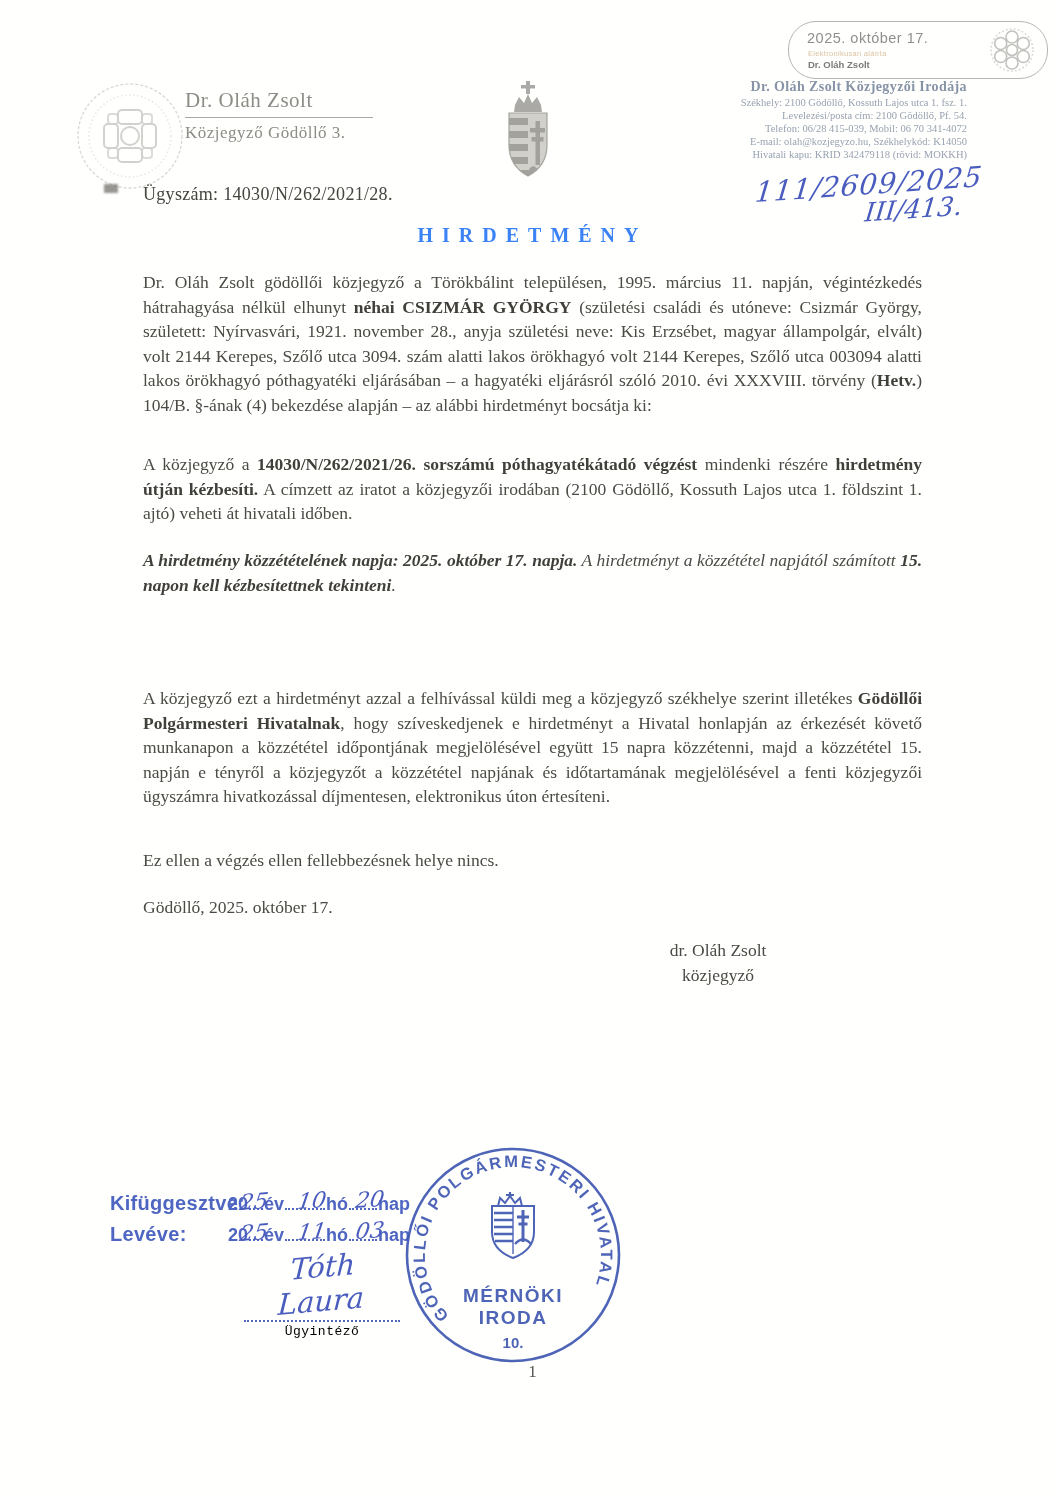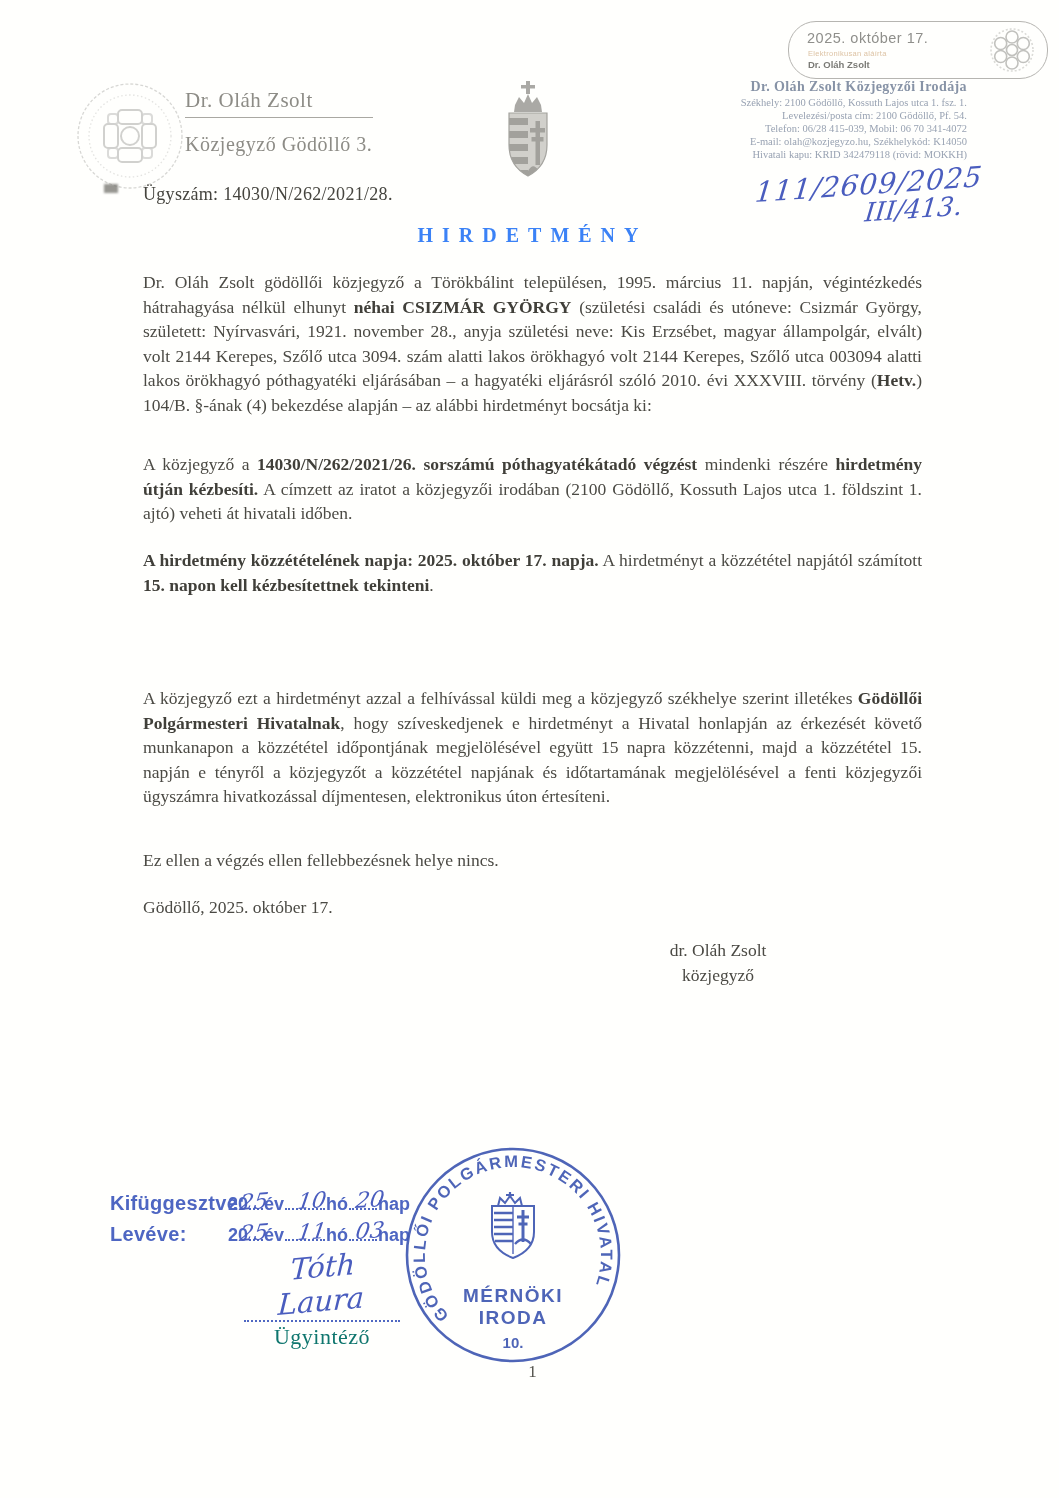--- a/index.html
+++ b/index.html
@@ -7,21 +7,21 @@
         font-family:"Liberation Serif",serif;}
   .abs{position:absolute;}
 
   
   .seal-left{left:74px;top:80px;filter:blur(.4px);opacity:.9;}
   .seal-mark{left:104px;top:184px;width:14px;height:9px;background:#75746e;filter:blur(1px);opacity:.75;}
 
   
   .hdr-left{left:185px;top:88px;color:#8d8c86;}
   .hl-name{font-size:21px;letter-spacing:.5px;padding-bottom:4px;border-bottom:1.5px solid #a9a8a2;width:188px;}
-  .hl-role{font-size:20px;margin-top:15px;letter-spacing:.5px;}
+  .hl-role{font-size:17px;margin-top:5px;letter-spacing:.5px;}
 
   
   .coa{left:497px;top:79px;filter:blur(.45px);opacity:.85;}
 
   
   .hdr-right{right:92px;top:80px;text-align:right;color:#98a2b2;font-size:10.5px;line-height:13px;}
   .hr-title{font-size:14px;font-weight:bold;color:#8793a6;letter-spacing:.4px;margin-bottom:3px;}
 
   
   .estamp{left:788px;top:21px;width:258px;height:56px;border:1.5px solid #b6b5b1;border-radius:28px;
@@ -39,39 +39,39 @@
   .hand-case{left:756px;top:168px;transform:rotate(-4deg);}
   .hc1{font-size:28px;letter-spacing:1px;transform:skewX(-10deg);}
   .hc2{font-size:26px;margin-left:108px;margin-top:-4px;transform:skewX(-10deg);}
 
   
   .ugyszam{left:143px;top:184px;font-size:18px;font-weight:normal;color:#45443e;letter-spacing:.3px;}
   .title{left:143px;top:224px;width:779px;text-align:center;font-size:20px;font-weight:bold;
          letter-spacing:9px;color:#3b82f6;}
   .bp{left:143px;width:779px;margin:0;text-align:justify;font-size:17.5px;line-height:24.5px;color:#4b4a44;}
   .bp .b{font-weight:bold;color:#403f39;}
-  .p1{top:270px;} .p2{top:452px;} .p3{top:548px;} .p4{top:620px;} .p5{top:686px;} .p6{top:848px;}
+  .p1{top:270px;} .p2{top:452px;} .p3{top:548px;font-style:italic;} .p4{top:620px;} .p5{top:686px;} .p6{top:848px;}
   .dateline{left:143px;top:897px;font-size:17.5px;color:#4b4a44;}
   .sig{left:608px;top:938px;width:220px;text-align:center;font-size:17.5px;line-height:25px;color:#4b4a44;}
 
   
   .stamp-row{position:absolute;left:110px;height:30px;font-family:"Liberation Sans",sans-serif;
              color:#4e66c2;filter:blur(.25px);}
   .r1{top:1192px;} .r2{top:1223px;}
   .s-label{display:inline-block;width:118px;font-size:20px;font-weight:bold;letter-spacing:.3px;}
   .s-print{font-size:18px;font-weight:bold;}
   .dots{display:inline-block;height:14px;border-bottom:2.5px dotted #5068c2;margin:0 1px;}
   .hand{position:absolute;font-size:22px;transform:skewX(-12deg) rotate(-4deg);}
   .hyy{left:130px;top:-3px;} .hmm{left:188px;top:-4px;} .hdd{left:246px;top:-5px;}
 
   .clerk-sig{left:244px;top:1250px;width:156px;text-align:center;}
   .clerk-name{font-family:"DejaVu Serif",serif;font-style:italic;font-size:29px;color:#4a5dbe;
               transform:rotate(-5deg) skewX(-8deg);margin-bottom:-2px;}
   .clerk-line{border-bottom:2.5px dotted #5068c2;height:2px;margin:2px 0 2px 0;}
-  .clerk-label{font-family:Liberation Serif, serif;font-size:22px;color:#0f766e;letter-spacing:.5px;}
+  .clerk-label{font-family:Liberation Mono, monospace;font-size:13px;color:#000000;letter-spacing:.5px;}
 
   .round-stamp{left:398px;top:1140px;opacity:.92;filter:blur(.2px);}
 
   .pageno{left:143px;top:1362px;width:779px;text-align:center;font-size:17px;color:#55544e;}
 </style>
 </head>
 <body>
 
 <div class="page">
 

